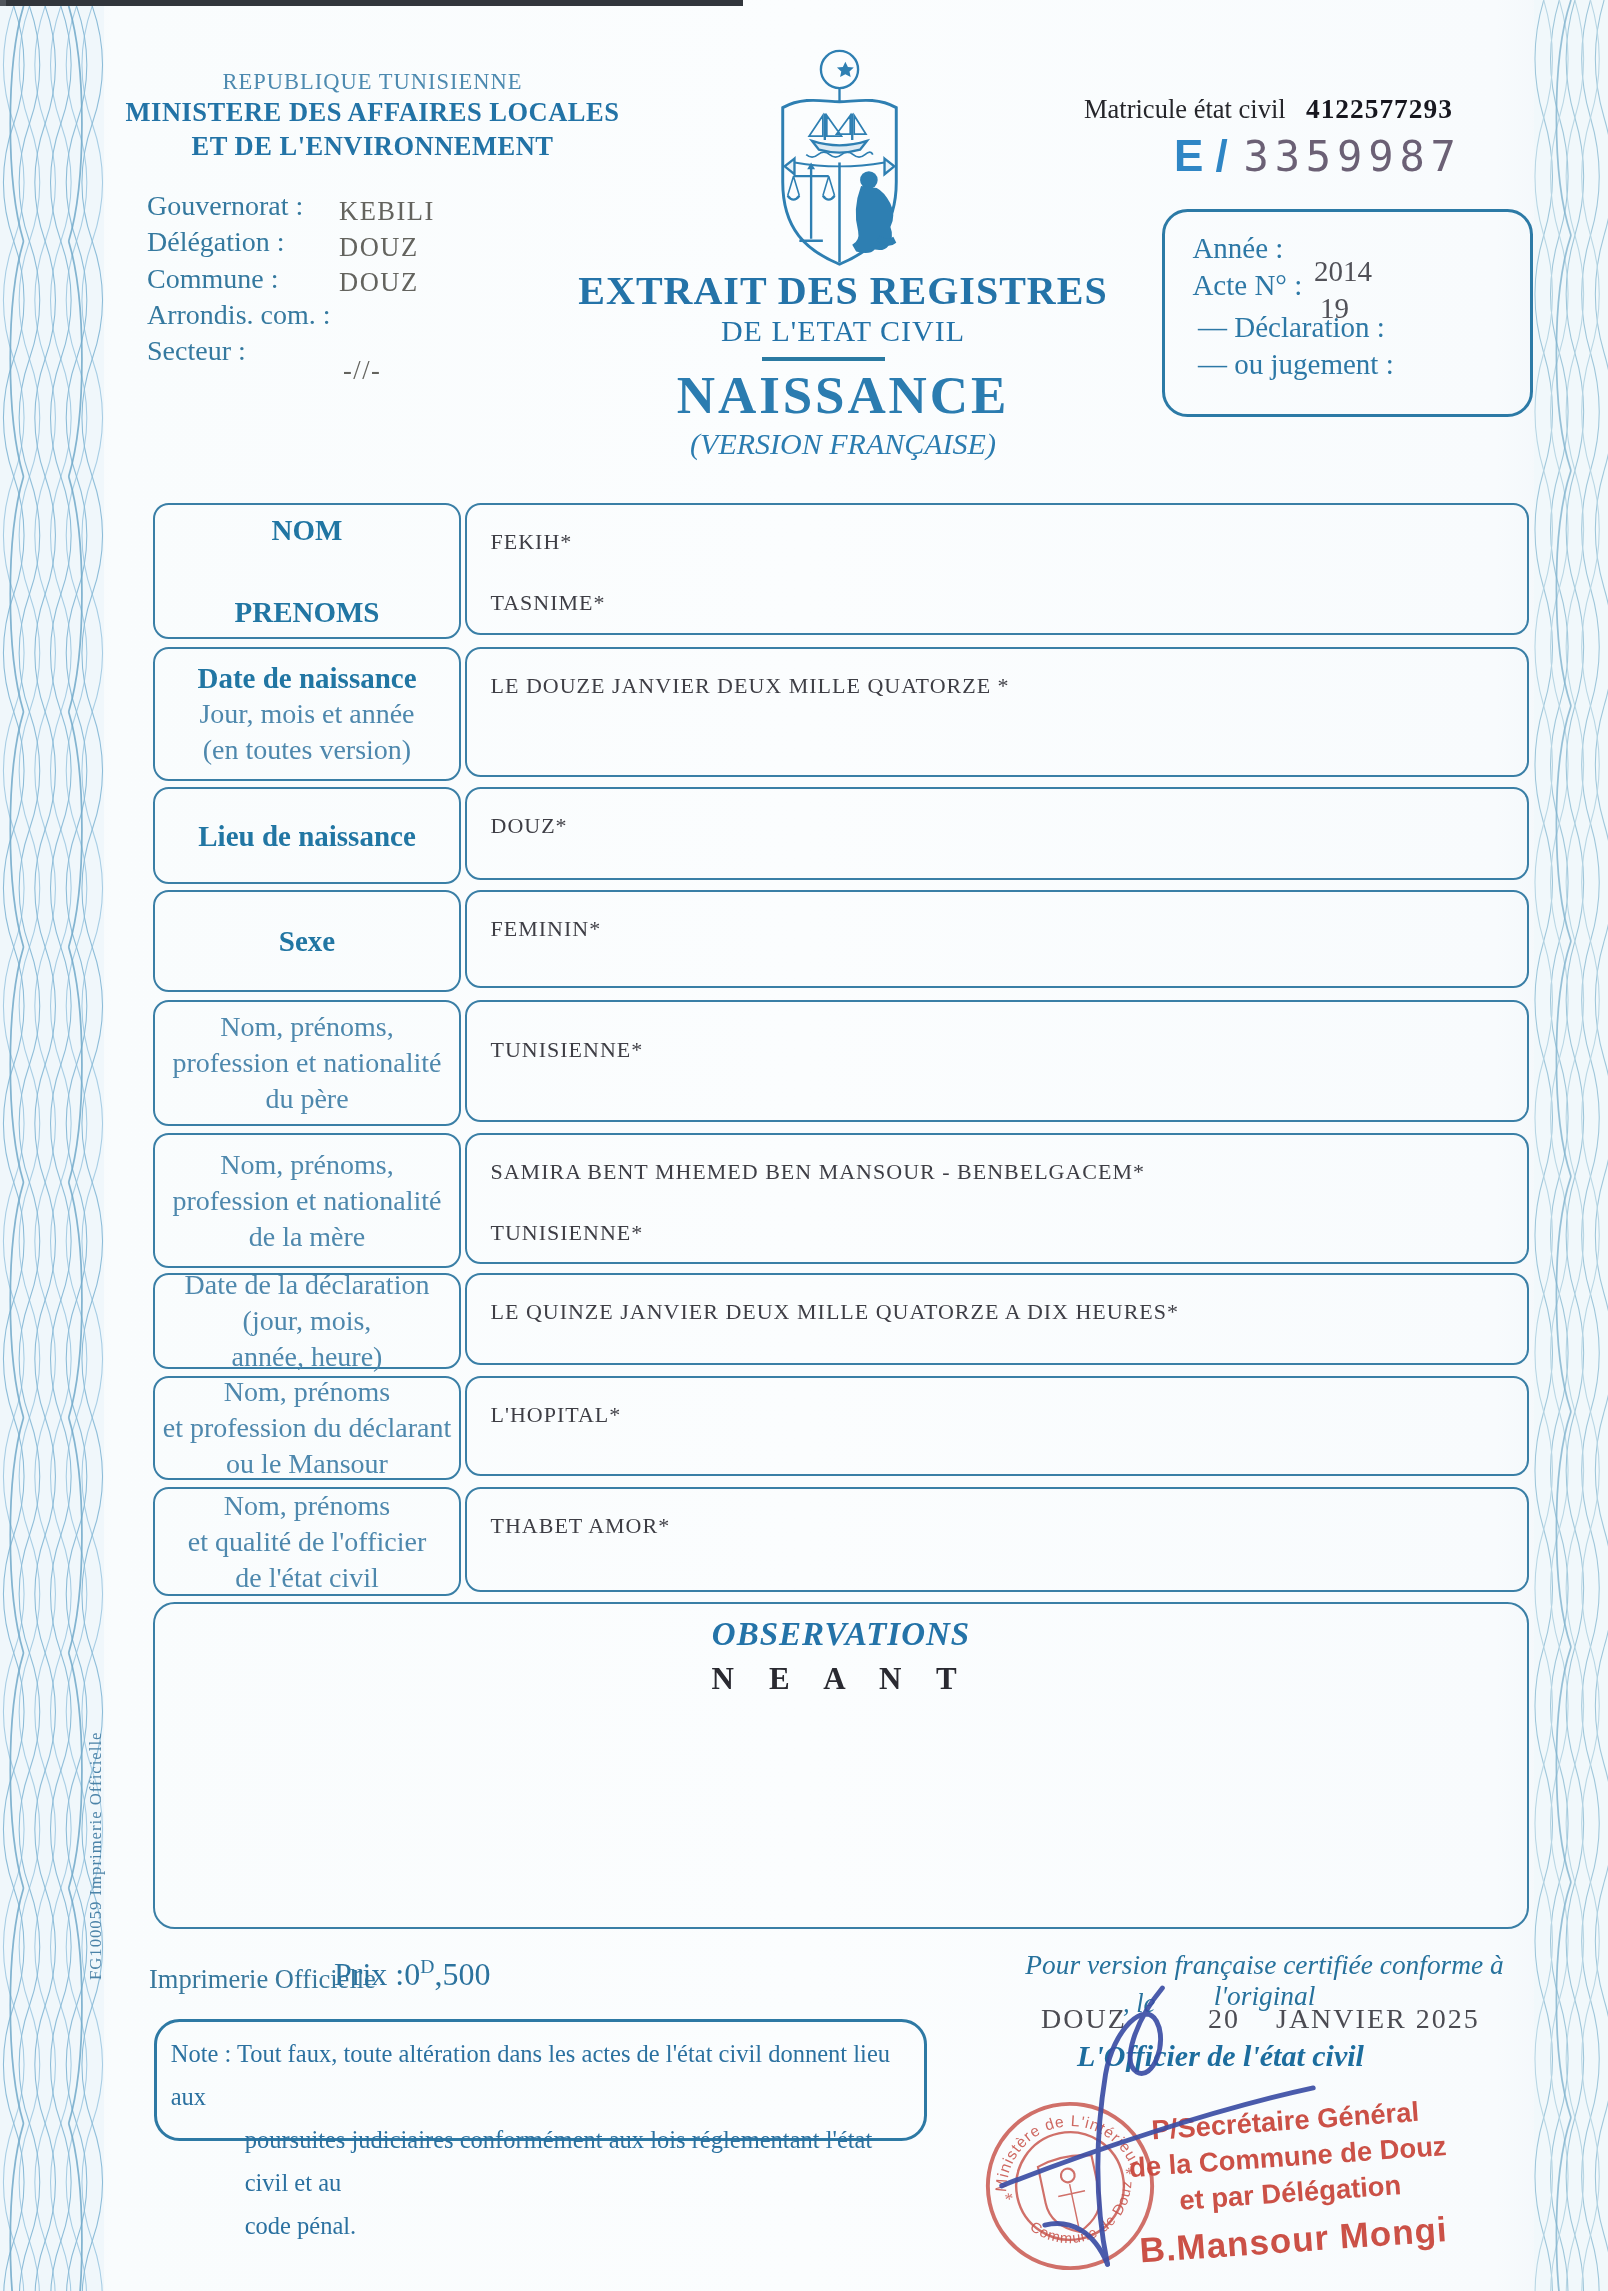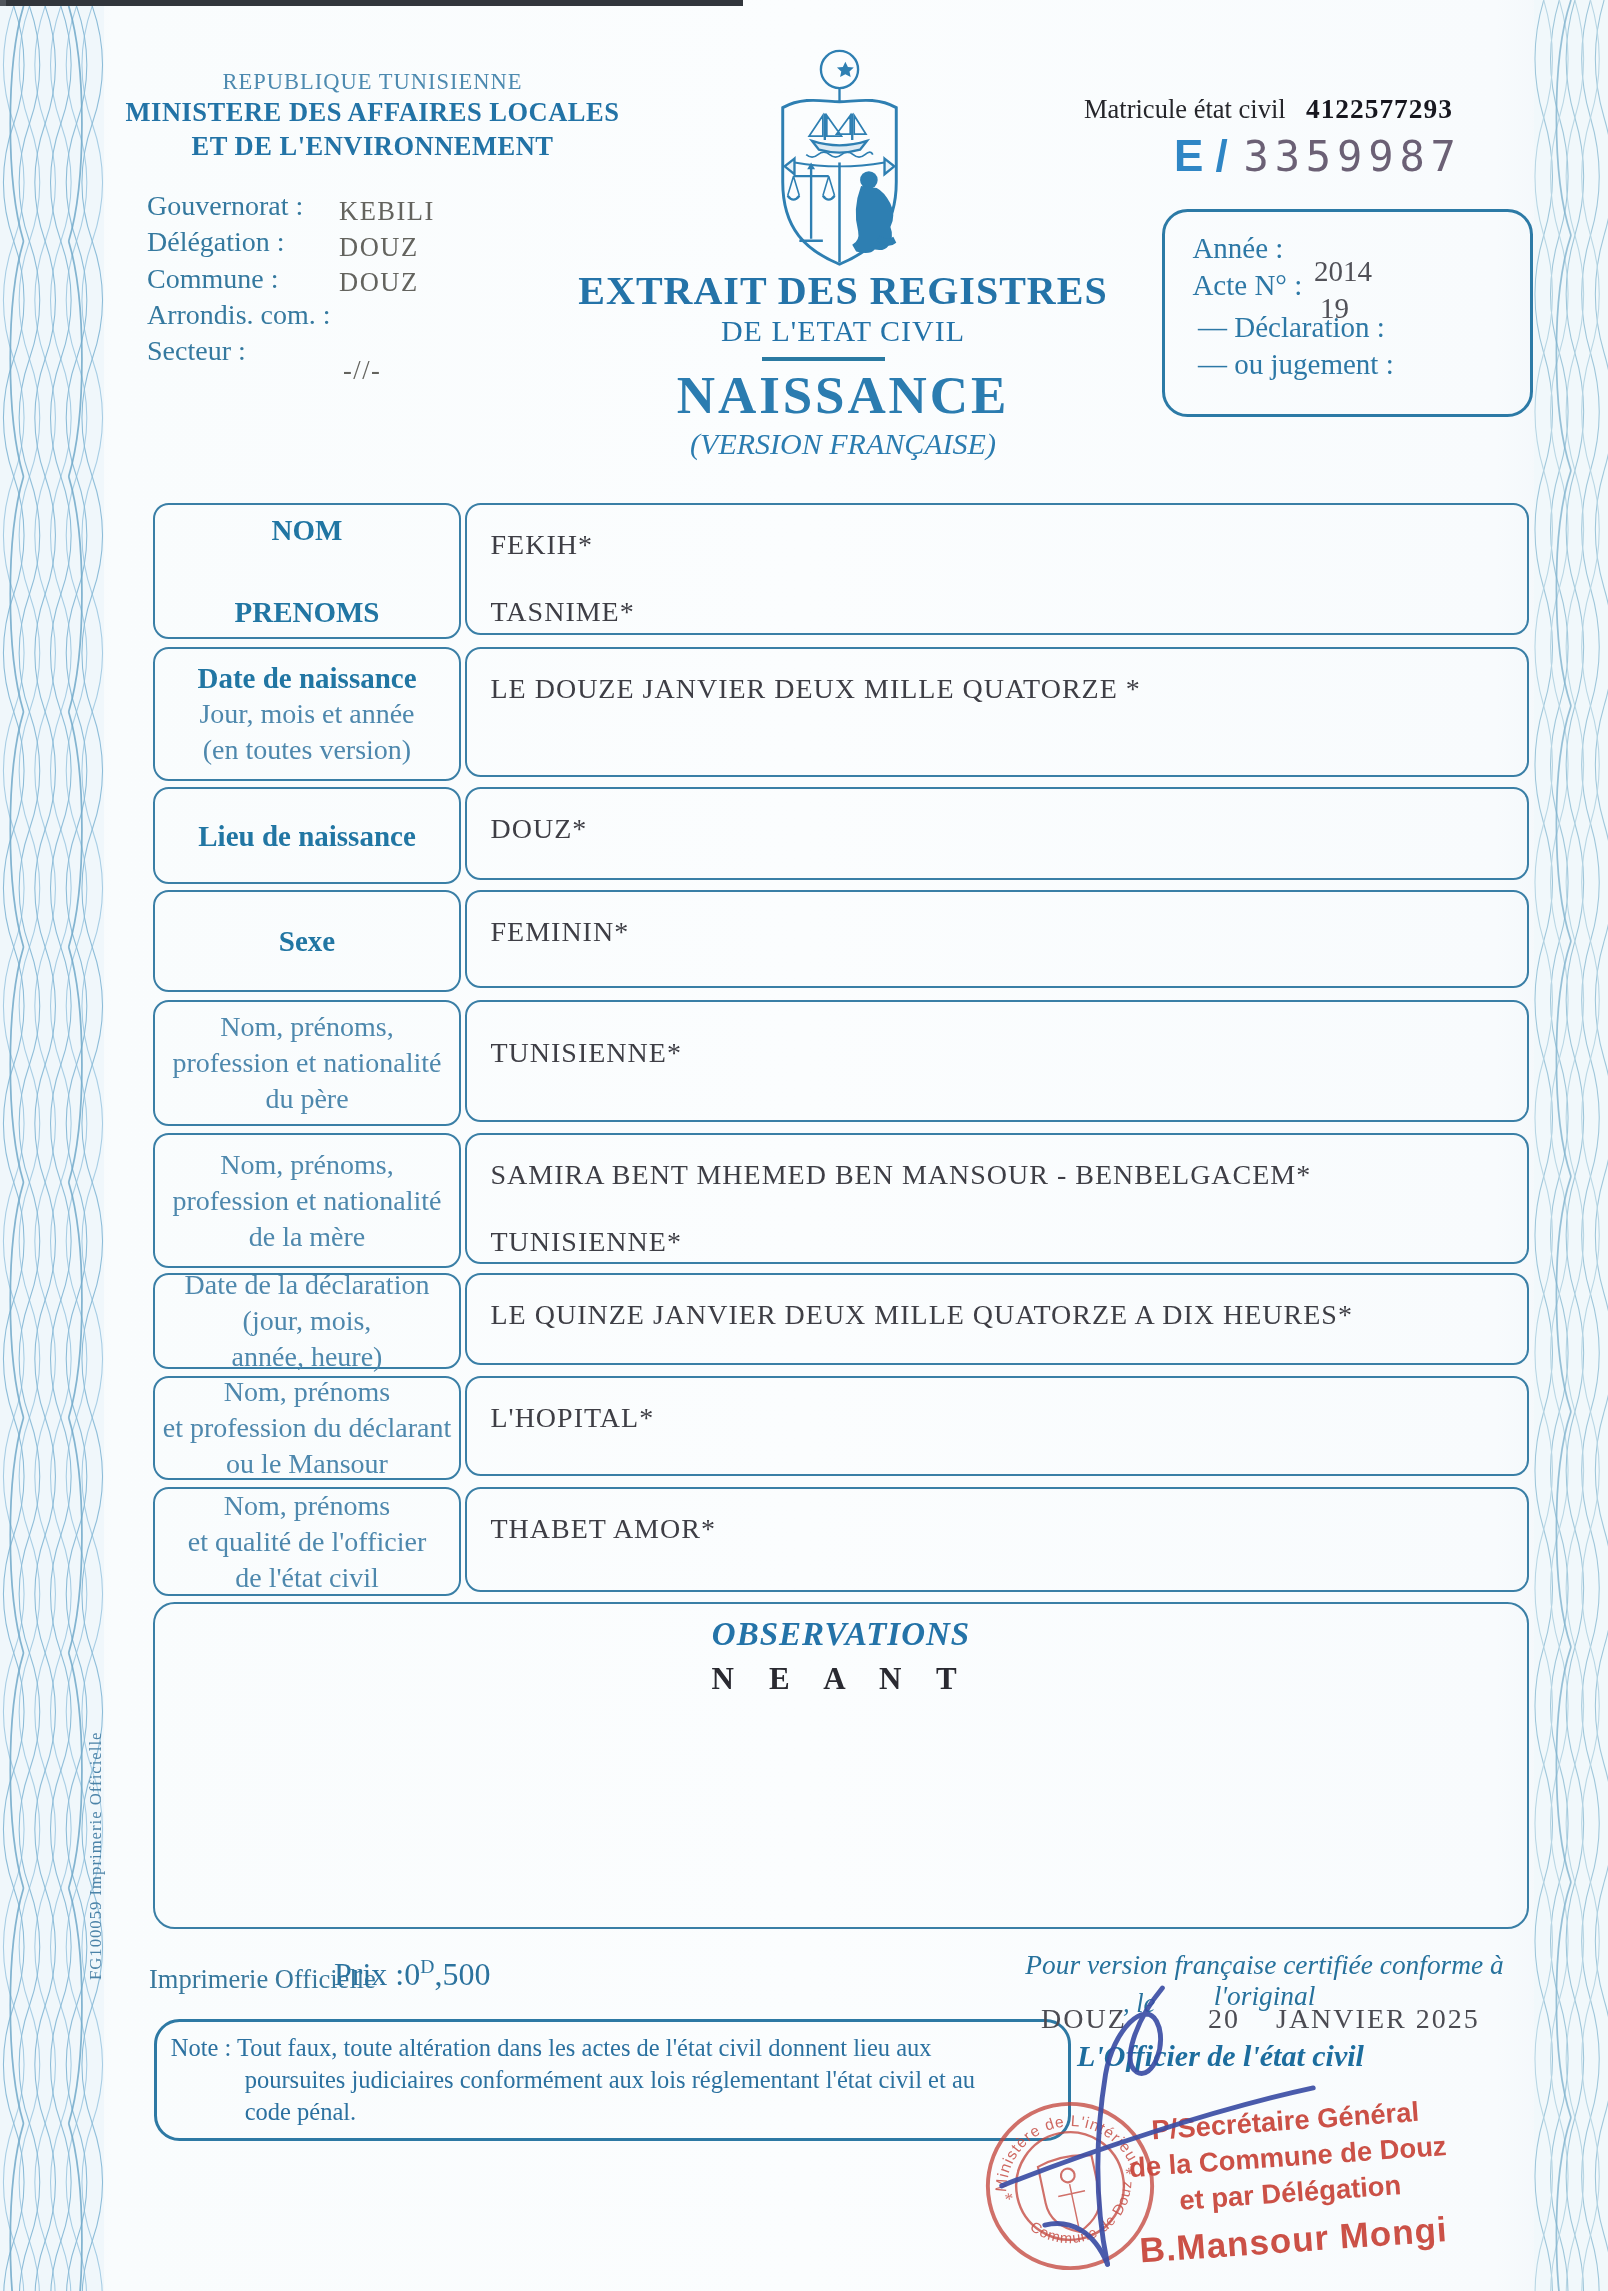--- a/index.html
+++ b/index.html
@@ -58,21 +58,21 @@
       font-size:30px;font-style:italic;color:#2b7cb0;}
 
   
   .lbox{position:absolute;left:153px;width:304px;border:2.9px solid #3a7fa6;border-radius:15.7px;
         display:flex;flex-direction:column;justify-content:center;align-items:center;}
   .vbox{position:absolute;left:465px;width:1064px;border:2.9px solid #3a7fa6;border-radius:15.7px;
         padding:0;box-sizing:border-box;}
   .lb{font-size:28px;color:#4e88ad;line-height:36px;text-align:center;}
   .lb.b{font-weight:bold;color:#2176a3;font-size:29px;}
   .row1-gap .lb{line-height:49px;}
-  .vl{position:relative;margin:0 0 0 23.5px;font-size:28px;color:#3e3e45;letter-spacing:1px;}
+  .vl{position:relative;margin:0 0 0 23.5px;font-size:22px;color:#3e3e45;letter-spacing:1px;}
   .vl.first{margin-top:23.5px;}
   .vl.next{margin-top:35px;}
   .p1{top:503px;height:132px;gap:33px;}
   .p2{top:647px;height:130px;}
   .p3{top:787px;height:93px;}
   .p4{top:890px;height:98px;}
   .p5{top:1000px;height:122px;}
   .p6{top:1133px;height:131px;}
   .p7{top:1273px;height:92px;}
   .p8{top:1376px;height:100px;}
@@ -86,23 +86,23 @@
   .obs-value{margin-top:7.8px;text-align:center;font-size:31px;font-weight:bold;
              letter-spacing:13.7px;color:#2a2a31;}
 
   
   .vert{position:absolute;left:86px;top:1727px;height:253px;width:25.5px;
         writing-mode:vertical-rl;transform:rotate(180deg);
         font-size:16.7px;color:#4b83a8;letter-spacing:1px;}
   .printer{position:absolute;left:149px;top:1964px;font-size:26.5px;color:#37789d;}
   .price{position:absolute;left:334px;top:1956px;font-size:32px;color:#2c739e;}
   .price sup{font-size:19.6px;}
-  .note-box{position:absolute;left:154px;top:2019px;width:917px;height:122px;
+  .note-box{position:absolute;left:154px;top:2019px;width:773px;height:122px;
             border:3.4px solid #2d79a4;border-radius:25.5px;box-sizing:border-box;
-            padding:9.8px 15.7px 0 13.7px;font-size:24.5px;line-height:32px;color:#2b71a0;}
+            padding:9.8px 15.7px 0 13.7px;font-size:24.5px;line-height:43px;color:#2b71a0;}
   .note-ind{margin-left:74px;}
 
   .certify{position:absolute;left:985px;top:1950px;width:559px;text-align:center;
            font-size:27.4px;font-style:italic;color:#26719c;}
   .pd-place{position:absolute;left:1041px;top:2003px;font-size:28px;color:#4b4b52;letter-spacing:2px;}
   .pd-le{position:absolute;left:1123px;top:1988px;font-size:26.5px;font-style:italic;color:#26719c;}
   .pd-day{position:absolute;left:1208px;top:2003px;font-size:28px;color:#4b4b52;letter-spacing:2px;}
   .pd-rest{position:absolute;left:1276px;top:2003px;font-size:28px;color:#4b4b52;letter-spacing:2px;}
   .officer{position:absolute;left:1010px;top:2039px;width:421px;text-align:center;
            font-size:30px;font-weight:bold;font-style:italic;color:#1d6d9e;}

